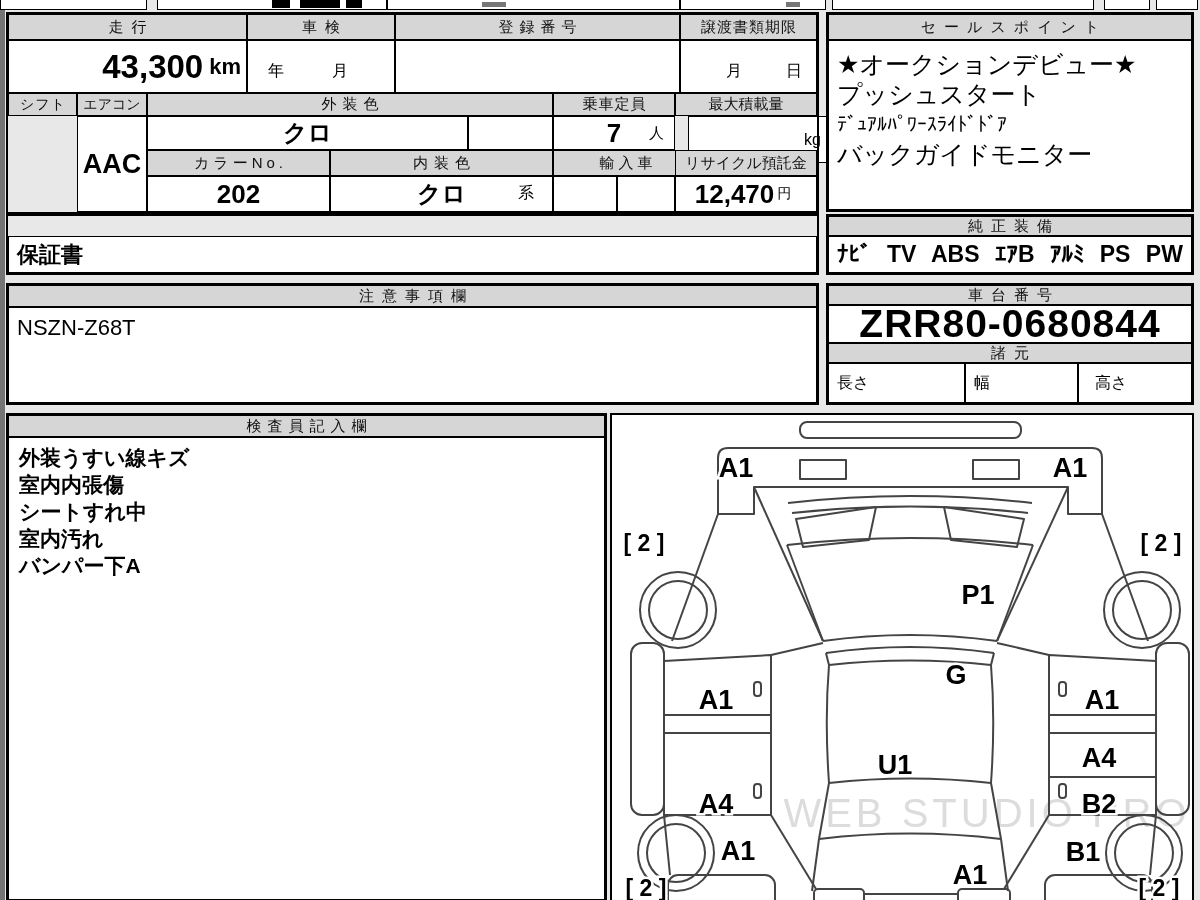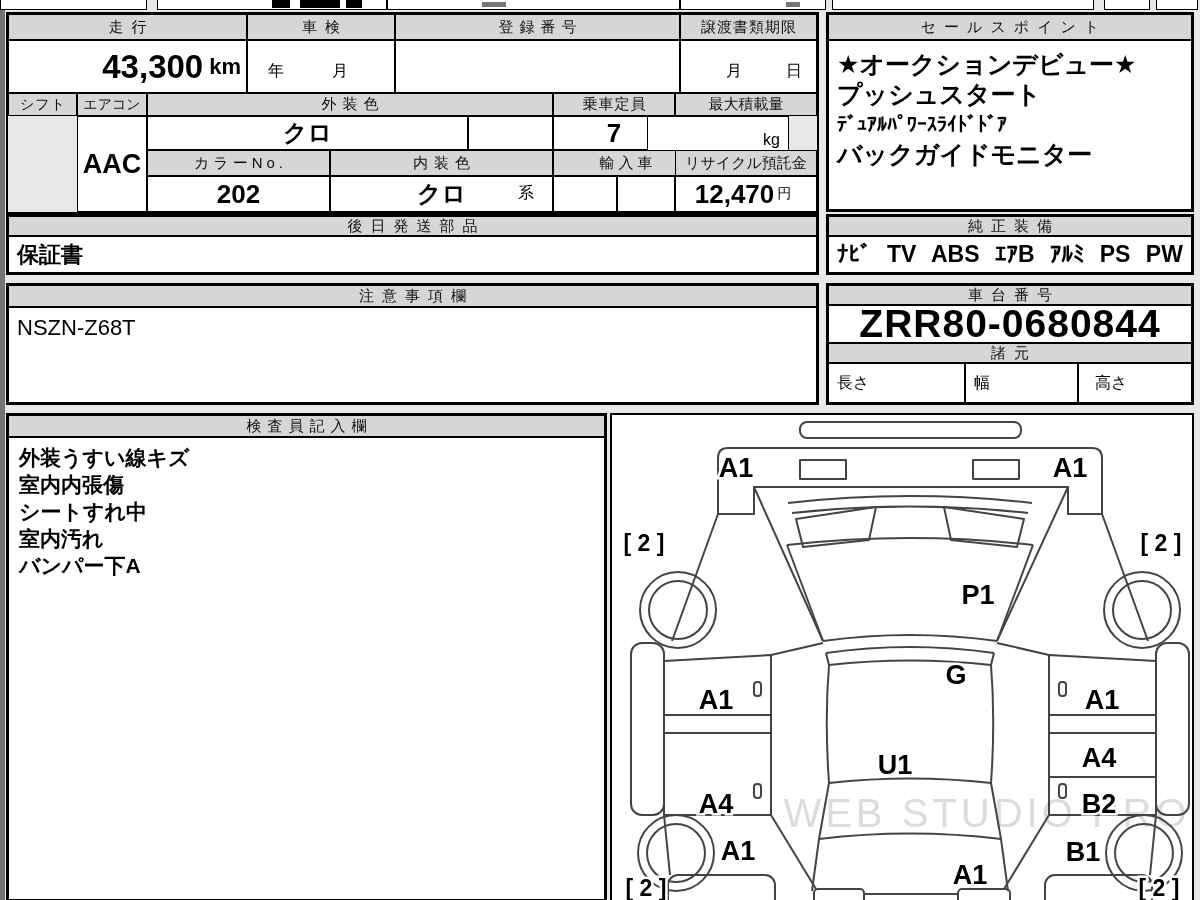--- a/index.html
+++ b/index.html
@@ -11,21 +11,21 @@
        font-size:15px;color:#111;white-space:nowrap;}
   .outline{position:absolute;box-sizing:border-box;border:2px solid #000;pointer-events:none;z-index:6;}
   .val{display:flex;align-items:center;justify-content:center;font-weight:bold;}
   .ls8{letter-spacing:8px;text-indent:8px;}
   .ls6{letter-spacing:6px;text-indent:6px;}
   .ls4{letter-spacing:4px;text-indent:4px;}
   .ls1{letter-spacing:1px;text-indent:1px;}
   .tcell{position:absolute;top:0;height:10px;background:#fff;border:1px solid #000;border-top:none;box-sizing:border-box;}
   .frag{position:absolute;z-index:3;}
   .suffix-abs{position:absolute;font-weight:normal;font-size:15px;}
-  .sales-line{font-weight:bold;font-size:25px;line-height:30px;white-space:nowrap;}
+  .sales-line{font-weight:normal;font-size:25px;line-height:30px;white-space:nowrap;}
   .sales-line.narrow{font-size:20px;}
   .insp-line{font-weight:bold;font-size:21px;line-height:27px;white-space:nowrap;}
   .dmg-label{font-weight:bold;fill:#000;stroke:#fff;stroke-width:5px;paint-order:stroke;}
   svg{display:block;}
 </style>
 </head>
 <body>
 
 <div class="page">
   <div class="edge"></div>
@@ -73,21 +73,21 @@
   <div class="cell hdr" style="left:675px;top:93px;width:142px;height:23px">最大積載量</div>
 
   <div class="cell val" style="left:77px;top:116px;width:70px;height:96px;font-size:27px">AAC</div>
 
   <div class="cell val" style="left:147px;top:116px;width:321px;height:34px;font-size:24px">クロ</div>
   <div class="cell" style="left:468px;top:116px;width:85px;height:34px"></div>
   <div class="cell val" style="left:553px;top:116px;width:122px;height:34px;font-size:26px;position:absolute">
     <span>7</span>
     <span class="suffix-abs" style="right:10px;bottom:6px">人</span>
   </div>
-  <div class="cell" style="left:647px;top:116px;width:142px;height:47px;display:flex;align-items:center;justify-content:flex-end;padding-right:8px">
+  <div class="cell" style="left:688px;top:116px;width:142px;height:47px;display:flex;align-items:center;justify-content:flex-end;padding-right:8px">
     <span></span>
     <span style="font-size:16px">kg</span>
   </div>
 
   <div class="cell hdr ls4" style="left:147px;top:150px;width:183px;height:26px">カラーNo.</div>
   <div class="cell hdr ls6" style="left:330px;top:150px;width:223px;height:26px">内装色</div>
   <div class="cell hdr ls4" style="left:553px;top:150px;width:146px;height:26px">輸入車</div>
   <div class="cell hdr" style="left:675px;top:150px;width:142px;height:26px">リサイクル預託金</div>
 
   <div class="cell val" style="left:147px;top:176px;width:183px;height:36px;font-size:26px">202</div>
@@ -96,21 +96,20 @@
     <span class="suffix-abs" style="right:18px;bottom:7px;font-size:16px">系</span>
   </div>
   <div class="cell" style="left:553px;top:176px;width:64px;height:36px"></div>
   <div class="cell" style="left:617px;top:176px;width:58px;height:36px"></div>
   <div class="cell val" style="left:675px;top:176px;width:142px;height:36px;padding-right:6px;gap:3px">
     <span style="font-size:26px">12,470</span>
     <span style="font-size:14px;font-weight:normal">円</span>
   </div>
 
   <div class="outline" style="left:6px;top:214px;width:813px;height:61px"></div>
-  <div class="cell hdr ls8" style="left:8px;top:216px;width:809px;height:20px">後日発送部品</div>
   <div class="cell" style="left:8px;top:236px;width:809px;height:37px;display:flex;align-items:center;padding-left:8px;font-weight:bold;font-size:22px">保証書</div>
 
   <div class="outline" style="left:826px;top:12px;width:368px;height:200px"></div>
   <div class="cell hdr ls8" style="left:828px;top:14px;width:364px;height:26px">セールスポイント</div>
   <div class="cell" style="left:828px;top:40px;width:364px;height:170px;padding:8px 8px 0 8px">
     <div class="sales-line">★オークションデビュー★</div>
     <div class="sales-line">プッシュスタート</div>
     <div class="sales-line narrow">ﾃﾞｭｱﾙﾊﾟﾜｰｽﾗｲﾄﾞﾄﾞｱ</div>
     <div class="sales-line">バックガイドモニター</div>
   </div>

